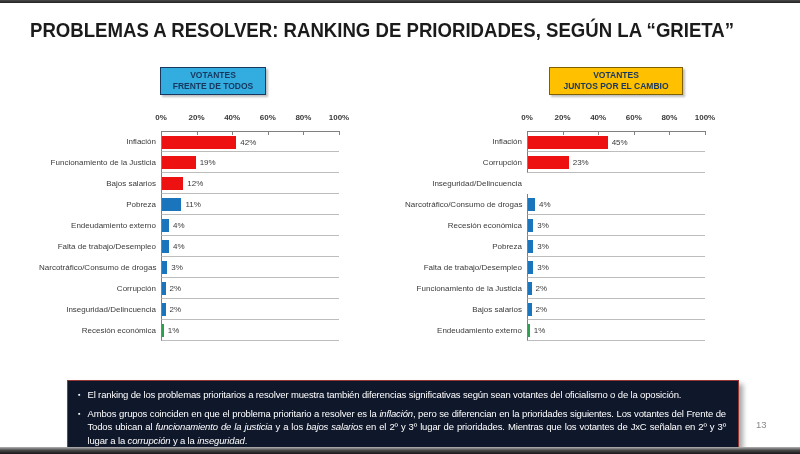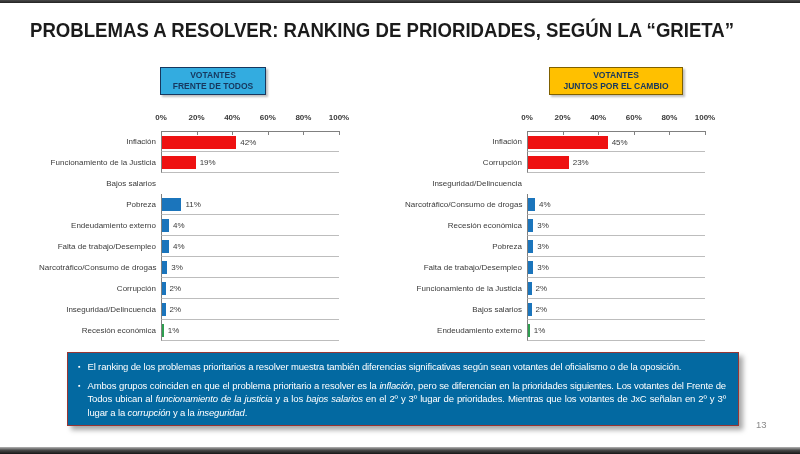--- a/index.html
+++ b/index.html
@@ -95,20 +95,24 @@
         </div>
         <div class="crow">
           <div class="clabel">Funcionamiento de la Justicia</div>
           <div class="barea">
             <div class="bar" style="width: 19%; background: rgb(238, 17, 17);"></div>
             <span class="bval" style="left: calc(19% + 4px);">19%</span>
           </div>
         </div>
         <div class="crow">
           <div class="clabel">Bajos salarios</div>
+          <div class="barea">
+            <div class="bar" style="width: 12%; background: rgb(238, 17, 17);"></div>
+            <span class="bval" style="left: calc(12% + 4px);">12%</span>
+          </div>
         </div>
         <div class="crow">
           <div class="clabel">Pobreza</div>
           <div class="barea">
             <div class="bar" style="width: 11%; background: rgb(27, 117, 188);"></div>
             <span class="bval" style="left: calc(11% + 4px);">11%</span>
           </div>
         </div>
         <div class="crow">
           <div class="clabel">Endeudamiento externo</div>
@@ -239,21 +243,21 @@
         <div class="crow">
           <div class="clabel">Endeudamiento externo</div>
           <div class="barea">
             <div class="bar" style="width: 1%; background: rgb(46, 158, 80);"></div>
             <span class="bval" style="left: calc(1% + 4px);">1%</span>
           </div>
         </div>
       </div>
   </div>
 
-  <div class="notes" style="background: #0369a1; border-color: rgb(150, 54, 52);">
+  <div class="notes" style="background: #0f172a; border-color: rgb(150, 54, 52); margin-top: 28px;">
       <div class="note-row">
         <span class="note-marker">▪</span>
         <div class="note-text" style="color: rgb(255, 255, 255);"><span>El ranking de los problemas prioritarios a resolver muestra también diferencias significativas según sean votantes del oficialismo o de la oposición.</span></div>
       </div>
       <div class="note-row">
         <span class="note-marker">▪</span>
         <div class="note-text" style="color: rgb(255, 255, 255);"><span>Ambos grupos coinciden en que el problema prioritario a resolver es la </span><span class="it">inflación</span><span>, pero se diferencian en la prioridades siguientes. Los votantes del Frente de Todos ubican al </span><span class="it">funcionamiento de la justicia</span><span> y a los </span><span class="it">bajos salarios</span><span> en el 2º y 3º lugar de prioridades. Mientras que los votantes de JxC señalan en 2º y 3º lugar a la </span><span class="it">corrupción</span><span> y a la </span><span class="it">inseguridad</span><span>.</span></div>
       </div>
     </div>
 

